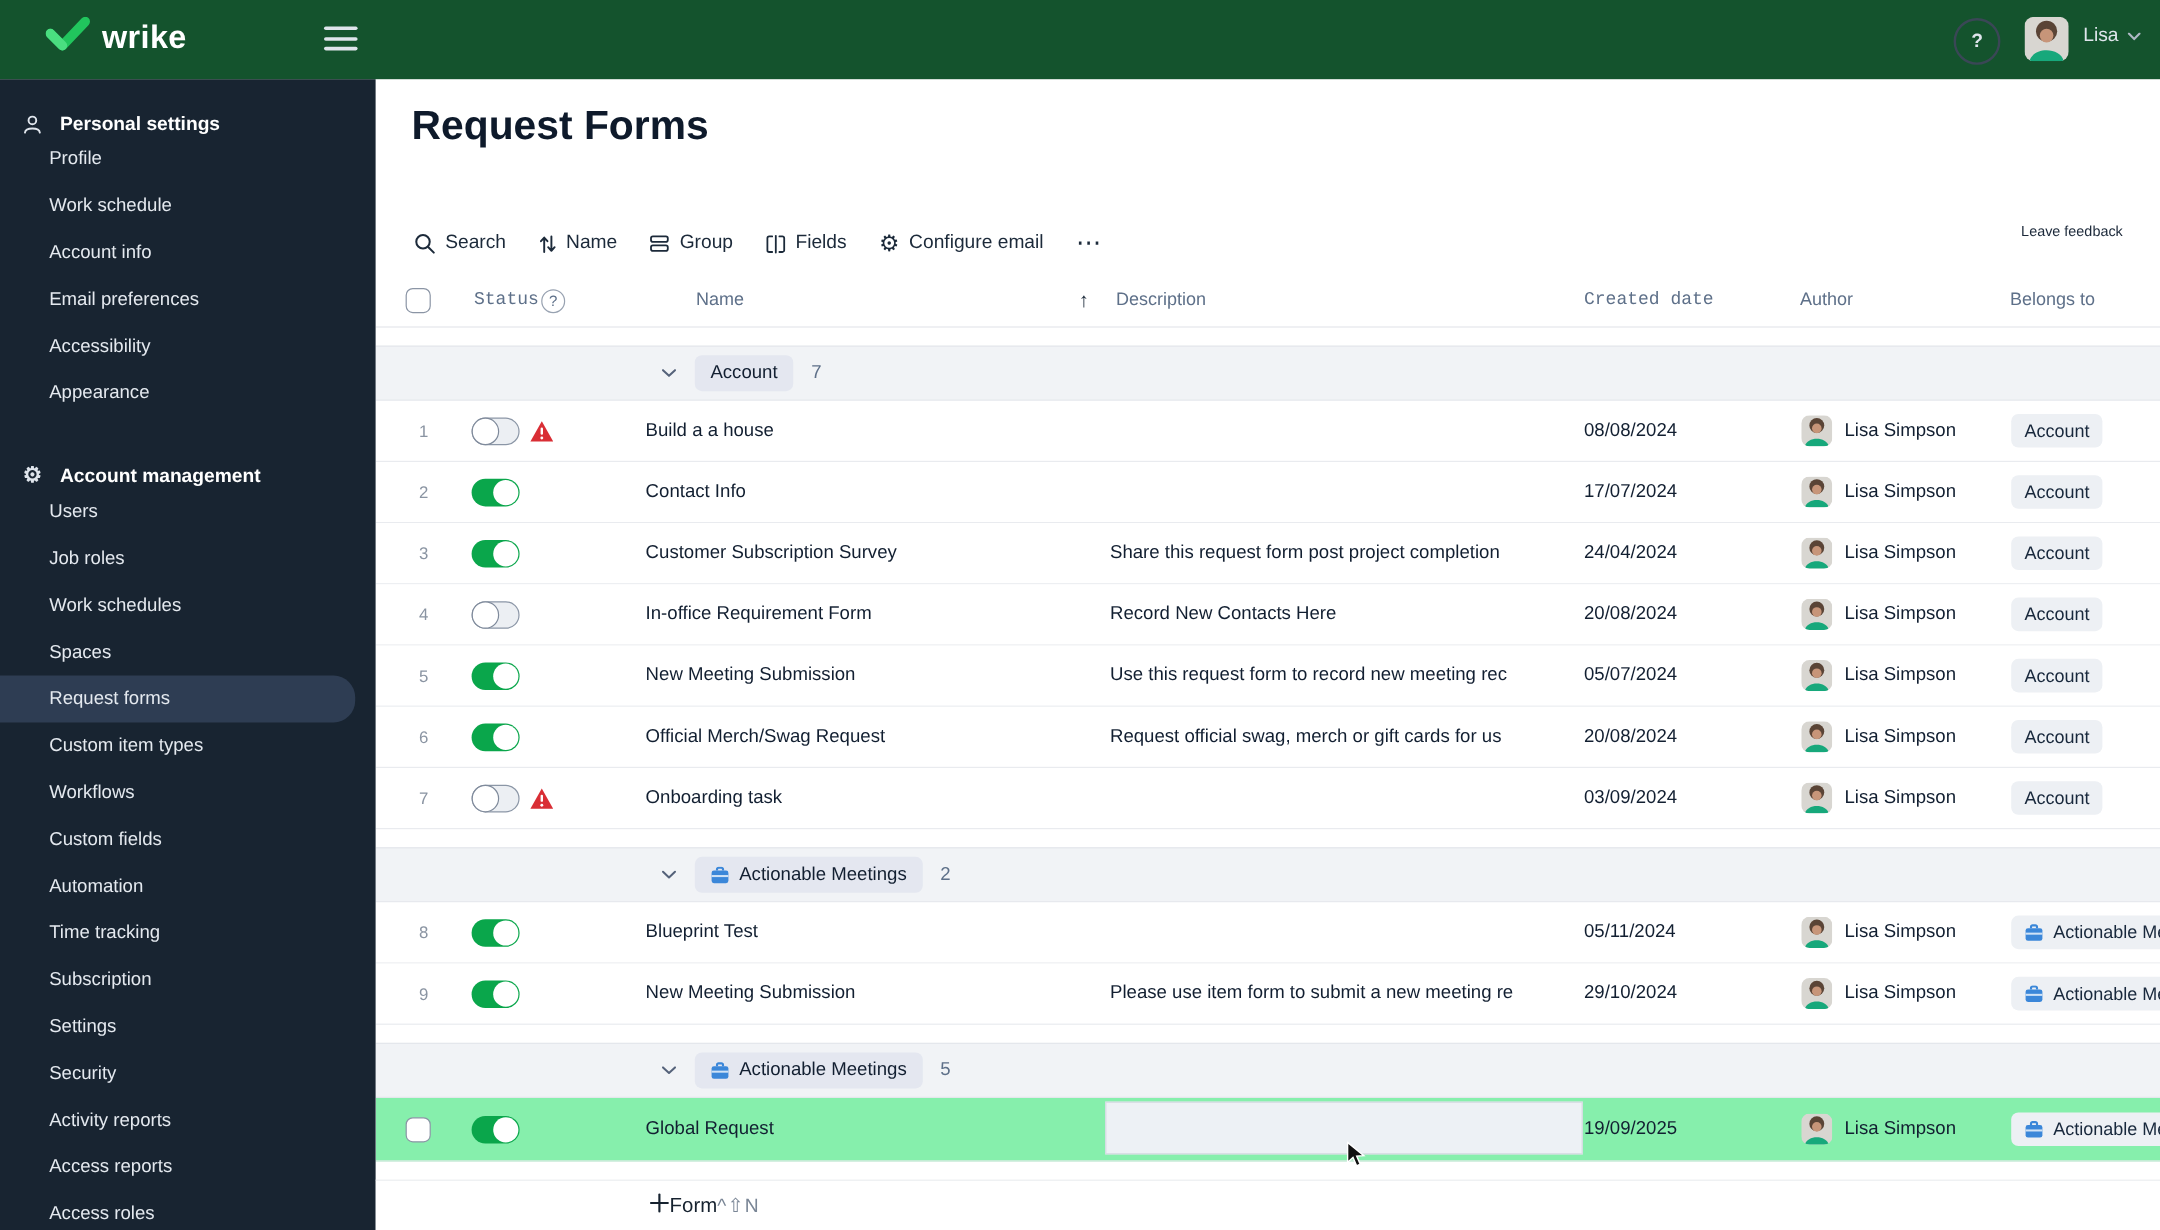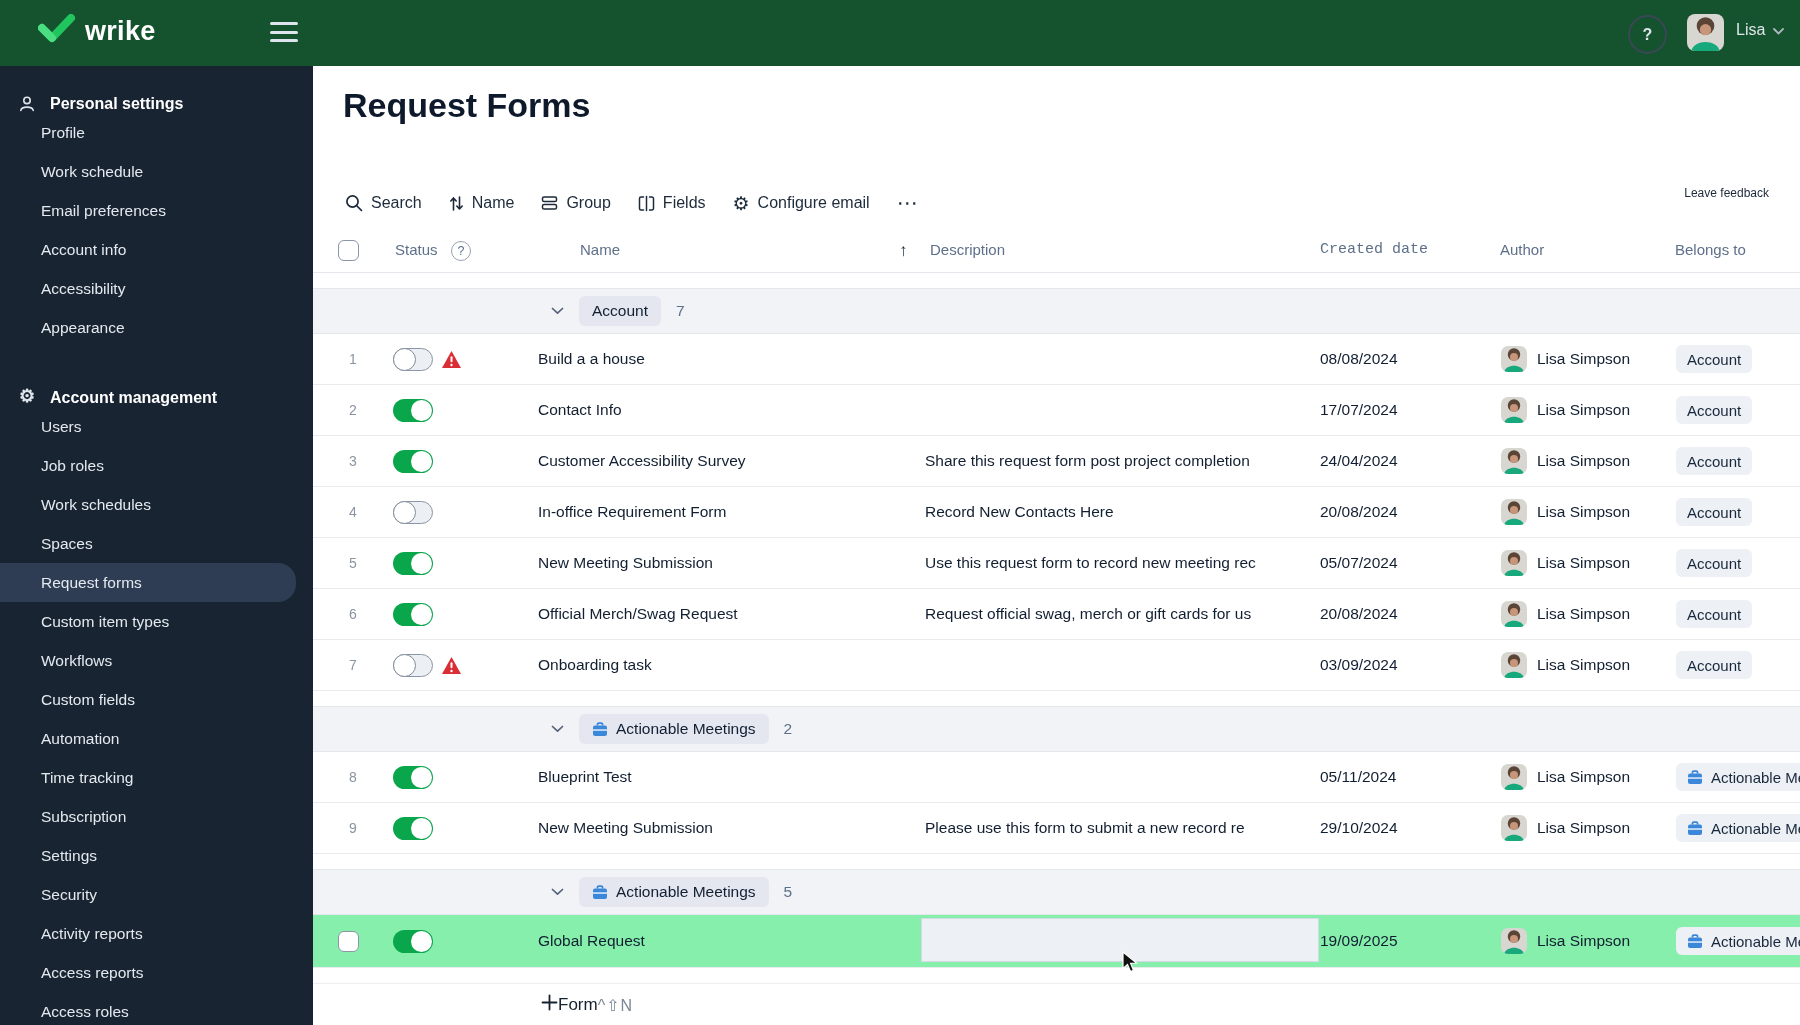--- a/index.html
+++ b/index.html
@@ -120,22 +120,22 @@
         <span class="s-icon">
           <svg width="18" height="18" viewBox="0 0 18 18">
             <circle cx="9" cy="5.4" r="3.2" stroke="#dfe5ec" stroke-width="1.6" fill="none"></circle>
             <path d="M2.8 15.5 C3.4 11 14.6 11 15.2 15.5" stroke="#dfe5ec" stroke-width="1.6" fill="none" stroke-linecap="round"></path>
           </svg>
         </span>
         <span>Personal settings</span>
       </div>
       <div class="side-item">Profile</div>
       <div class="side-item">Work schedule</div>
+      <div class="side-item">Account info</div>
       <div class="side-item">Email preferences</div>
-      <div class="side-item">Account info</div>
       <div class="side-item">Accessibility</div>
       <div class="side-item">Appearance</div>
     </div>
     <div class="side-section">
       <div class="side-header">
         <span class="s-icon">
           <span style="font-size:18px;color:#dfe5ec;">⚙</span>
         </span>
         <span>Account management</span>
       </div>
@@ -207,21 +207,21 @@
         <span>⋯</span>
       </div>
   </div>
   <div class="leave-feedback">Leave feedback</div>
 
   <div class="grid">
     <div class="hrow">
       <div class="hc" style="left:25px;top:10px;">
           <div class="checkbox"></div>
         </div>
-      <div class="hc" style="left:82px;">Status</div>
+      <div class="hc" style="left:82px;font-family:Liberation Mono, monospace;">Status</div>
       <div class="q-circle">?</div>
       <div class="hc" style="left:267px;">Name</div>
       <div class="hc" style="left:586px;color:#1c2a3a;font-size:17px;">↑</div>
       <div class="hc" style="left:617px;">Description</div>
       <div class="hc" style="left:1007px;font-family:Liberation Mono, monospace;">Created date</div>
       <div class="hc" style="left:1187px;">Author</div>
       <div class="hc" style="left:1362px;">Belongs to</div>
     </div>
     <div id="table-body">
         <div class="grow">
@@ -290,21 +290,21 @@
             </span>
           </div>
         </div>
         <div class="trow">
           <div class="cell c-num">3</div>
           <div class="cell c-toggle">
             <div class="toggle on">
               <div class="knob"></div>
             </div>
           </div>
-          <div class="cell c-name">Customer Accessibility Survey</div>
+          <div class="cell c-name">Customer Subscription Survey</div>
           <div class="cell c-desc">Share this request form post project completion</div>
           <div class="cell c-date">24/04/2024</div>
           <div class="cell c-author">
             <span class="row-avatar"><svg viewBox="0 0 26 26" width="26" height="26">
                 <rect width="26" height="26" fill="#d8d6d1"></rect>
                 <circle cx="13" cy="8.5" r="6.2" fill="#5a4436"></circle>
                 <circle cx="13" cy="11" r="4" fill="#c79579"></circle>
                 <path d="M3 26 C5 17.5 21 17.5 23 26 Z" fill="#17a87b"></path>
               </svg></span>
             <span>Lisa Simpson</span>
@@ -471,21 +471,21 @@
           </div>
         </div>
         <div class="trow">
           <div class="cell c-num">9</div>
           <div class="cell c-toggle">
             <div class="toggle on">
               <div class="knob"></div>
             </div>
           </div>
           <div class="cell c-name">New Meeting Submission</div>
-          <div class="cell c-desc">Please use this form to submit a new record re</div>
+          <div class="cell c-desc">Please use item form to submit a new meeting re</div>
           <div class="cell c-date">29/10/2024</div>
           <div class="cell c-author">
             <span class="row-avatar"><svg viewBox="0 0 26 26" width="26" height="26">
                 <rect width="26" height="26" fill="#d8d6d1"></rect>
                 <circle cx="13" cy="8.5" r="6.2" fill="#5a4436"></circle>
                 <circle cx="13" cy="11" r="4" fill="#c79579"></circle>
                 <path d="M3 26 C5 17.5 21 17.5 23 26 Z" fill="#17a87b"></path>
               </svg></span>
             <span>Lisa Simpson</span>
           </div>

